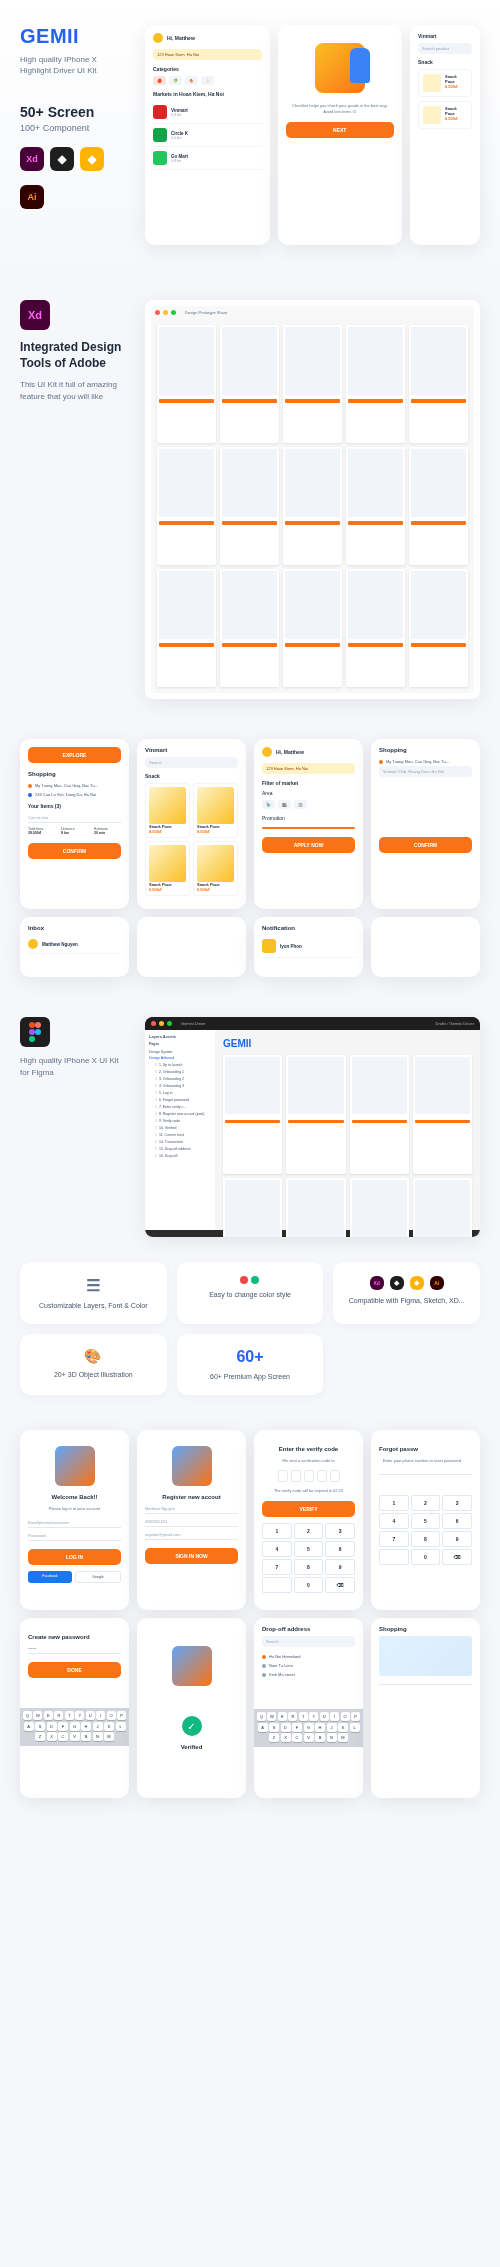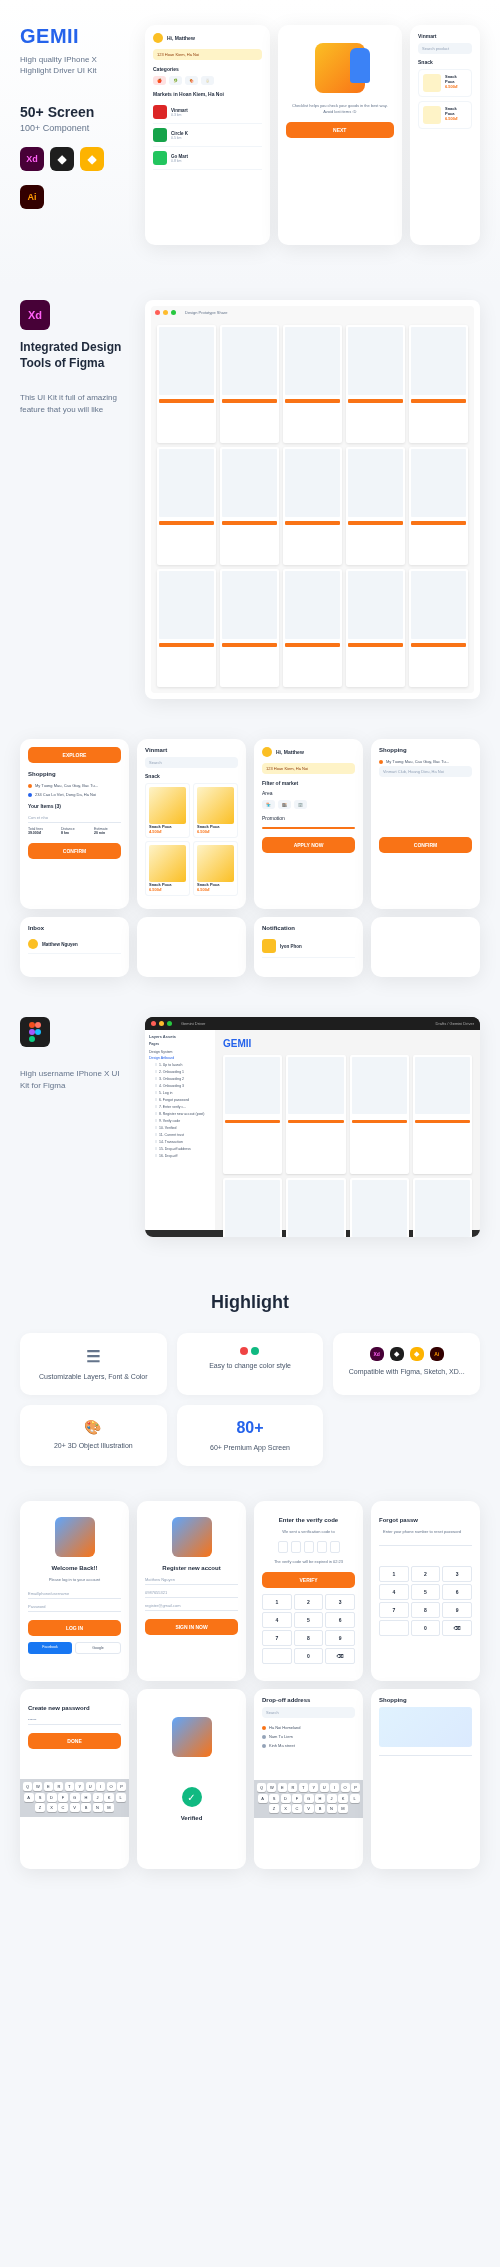--- a/index.html
+++ b/index.html
@@ -44,21 +44,21 @@
   .ph-product { display: flex; gap: 4px; padding: 4px; border: 1px solid #f1f5f9; border-radius: 4px; margin-bottom: 4px; }
   .ph-prod-img { width: 18px; height: 18px; background: #fef3c7; border-radius: 3px; }
   .ph-prod-info { flex: 1; }
   .ph-prod-name { font-size: 4px; font-weight: 600; color: #1e293b; }
   .ph-prod-price { font-size: 4px; color: #f97316; font-weight: 600; }
   
   
   .sec2 { padding: 25px 20px; display: flex; gap: 15px; }
   .sec2-left { flex: 0 0 110px; }
   .sec2-title { font-size: 12px; font-weight: 700; color: #1e293b; margin-top: 10px; line-height: 1.3; }
-  .sec2-desc { font-size: 8px; color: #64748b; margin-top: 21px; line-height: 1.5; }
+  .sec2-desc { font-size: 8px; color: #64748b; margin-top: 8px; line-height: 1.5; }
   .sec2-right { flex: 1; background: #fff; border-radius: 8px; box-shadow: 0 4px 20px rgba(0,0,0,0.08); min-height: 200px; padding: 6px; }
   .xd-window { background: #f8f8f8; border-radius: 4px; height: 100%; }
   .xd-top { display: flex; gap: 3px; padding: 4px; align-items: center; }
   .xd-dot { width: 5px; height: 5px; border-radius: 50%; }
   .xd-tabs { font-size: 4px; color: #64748b; margin-left: 6px; }
   .xd-canvas { padding: 6px; display: grid; grid-template-columns: repeat(5,1fr); gap: 4px; }
   .xd-board { background: #fff; border-radius: 2px; box-shadow: 0 1px 3px rgba(0,0,0,0.1); aspect-ratio: 0.5; padding: 2px; }
   .xd-board-content { background: #f1f5f9; width: 100%; height: 60%; border-radius: 1px; margin-bottom: 2px; }
   .xd-board-btn { background: #f97316; height: 4px; border-radius: 1px; margin-top: 4px; }
   
@@ -202,21 +202,21 @@
               <div class="ph-prod-price">6.500đ</div>
             </div>
           </div>
     </div>
   </div>
 </div>
 
 <div class="sec2">
   <div class="sec2-left">
     <div class="tool-badge xd" style="width:30px;height:30px;font-size:11px">Xd</div>
-    <div class="sec2-title">Integrated Design Tools of Figma</div>
+    <div class="sec2-title">Integrated Design Tools of Adobe</div>
     <div class="sec2-desc">This UI Kit it full of amazing feature that you will like</div>
   </div>
   <div class="sec2-right">
     <div class="xd-window">
       <div class="xd-top">
         <div class="xd-dot" style="background:#ff5f57"></div>
             <div class="xd-dot" style="background:#febc2e"></div>
             <div class="xd-dot" style="background:#28c840"></div>
         <div class="xd-tabs">Design  Prototype  Share</div>
       </div>
@@ -391,21 +391,21 @@
   <div class="sec2-left">
     <div class="tool-badge fi" style="width:30px;height:30px;font-size:14px;background:#1e1e1e">
       <svg width="14" height="20" viewBox="0 0 14 20">
             <circle cx="4" cy="3" r="3" fill="#f24e1e"></circle>
             <circle cx="10" cy="3" r="3" fill="#ff7262"></circle>
             <circle cx="4" cy="10" r="3" fill="#a259ff"></circle>
             <circle cx="10" cy="10" r="3" fill="#1abcfe"></circle>
             <circle cx="4" cy="17" r="3" fill="#0acf83"></circle>
           </svg>
     </div>
-    <div class="sec2-desc">High username IPhone X UI Kit for Figma</div>
+    <div class="sec2-desc">High quality IPhone X UI Kit for Figma</div>
   </div>
   <div class="sec2-right" style="padding:0;overflow:hidden">
     <div class="fig-window">
       <div class="fig-top">
         <div class="xd-dot" style="background:#ff5f57"></div>
             <div class="xd-dot" style="background:#febc2e"></div>
             <div class="xd-dot" style="background:#28c840"></div>
         <div class="fig-title">Gemini Driver</div>
         <div class="fig-title" style="margin-left:auto">Drafts / Gemini Driver</div>
       </div>
@@ -463,21 +463,20 @@
                 <div class="fig-board">
                   <div style="background:#f1f5f9;height:50%;border-radius:1px"></div>
                 </div>
               </div>
         </div>
       </div>
     </div>
   </div>
 </div>
 
-<div class="highlight-title">Highlight</div>
 <div class="highlight-grid">
   <div class="hl-card">
     <div class="hl-icon" style="color:#64748b">☰</div>
     <div class="hl-text">Customizable Layers, Font &amp; Color</div>
   </div>
   <div class="hl-card">
     <div class="hl-dots">
           <div class="hl-dot" style="background:#ef4444"></div>
           <div class="hl-dot" style="background:#10b981"></div>
         </div>
@@ -490,21 +489,21 @@
       <div class="tool-badge sk" style="width:14px;height:14px;font-size:7px">◆</div>
       <div class="tool-badge ai" style="width:14px;height:14px;font-size:5px">Ai</div>
     </div>
     <div class="hl-text">Compatible with Figma, Sketch, XD...</div>
   </div>
   <div class="hl-card">
     <div class="hl-icon" style="font-size:14px">🎨</div>
     <div class="hl-text">20+ 3D Object Illustration</div>
   </div>
   <div class="hl-card">
-    <div class="hl-icon">80+</div>
+    <div class="hl-icon">60+</div>
     <div class="hl-text">60+ Premium App Screen</div>
   </div>
 </div>
 
 <div class="bottom">
   <div class="phone">
     <div class="ph-illus-welcome"></div>
     <div class="ph-title-lg" style="text-align:center">Welcome Back!!</div>
     <div class="ph-text-center">Please log in to your account</div>
     <div class="ph-input">Email/phone/username</div>

